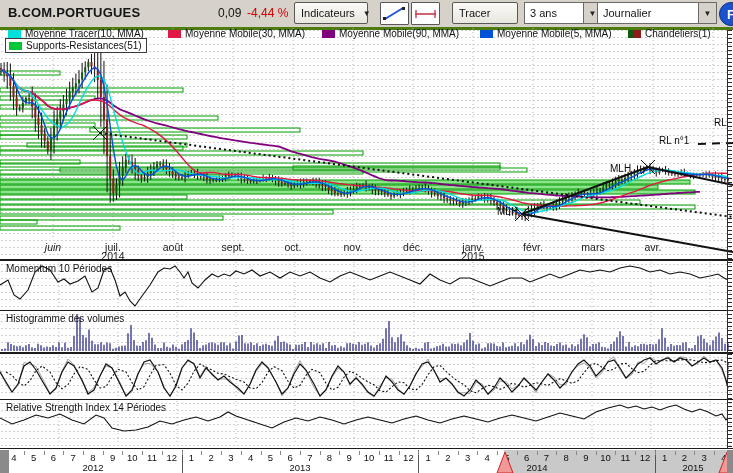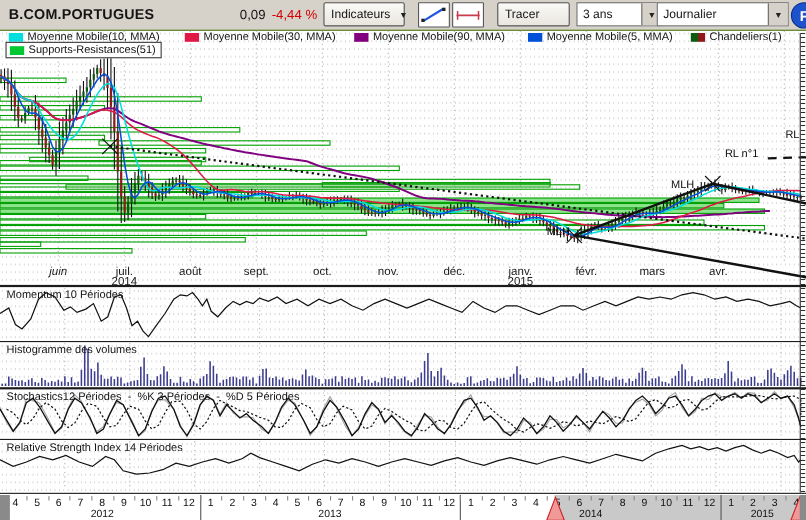--- a/index.html
+++ b/index.html
@@ -1,19 +1,19 @@
 <!DOCTYPE html>
 <html><head>
 <meta charset="utf-8">
 <style>
   html,body{margin:0;padding:0;background:#fff;}
   body{width:733px;height:473px;overflow:hidden;font-family:"Liberation Sans",sans-serif;-webkit-font-smoothing:none;}
   #stage{position:relative;width:733px;height:473px;background:#fff;}
   
-  #toolbar{position:absolute;left:0;top:0;width:733px;height:27px;background:#d6d2ca;border-bottom:1px solid #4d7c0f;}
+  #toolbar{position:absolute;left:0;top:0;width:733px;height:27px;background:#d6d2ca;border-bottom:3px solid #4d7c0f;}
   .tb-sym{position:absolute;left:8px;top:5px;font-size:13px;font-weight:bold;color:#141414;letter-spacing:0.2px;}
   .tb-price{position:absolute;left:218px;top:6px;font-size:12px;color:#141414;}
   .tb-chg{position:absolute;left:247px;top:6px;font-size:12px;color:#d40000;}
   .tb-btn{position:absolute;top:2px;height:22px;box-sizing:border-box;background:linear-gradient(#fbfaf7,#e9e6df);
     border:1px solid #58585a;border-radius:2px;font-size:11px;color:#141414;display:flex;align-items:center;
     justify-content:space-between;padding:0 6px;cursor:default;}
   .tb-btn .car{font-size:8px;margin-left:8px;color:#222;}
   .iconbtn{position:absolute;top:2px;width:29px;height:23px;box-sizing:border-box;background:#fff;
     border:1px solid #58585a;border-radius:1px;display:flex;align-items:center;justify-content:center;}
   .combo{position:absolute;top:2px;height:22px;box-sizing:border-box;background:#fff;border:1px solid #6a6a6a;display:flex;}
@@ -621,21 +621,21 @@
         <line x1="93" y1="113" x2="107" y2="99" stroke="#111" stroke-width="1"></line>
         <line x1="515" y1="180" x2="529" y2="194" stroke="#111" stroke-width="1"></line>
         <line x1="515" y1="194" x2="529" y2="180" stroke="#111" stroke-width="1"></line>
         <line x1="641" y1="133" x2="655" y2="147" stroke="#111" stroke-width="1"></line>
         <line x1="641" y1="147" x2="655" y2="133" stroke="#111" stroke-width="1"></line>
       </svg>
 
     <div class="legend-row" style="top:1px;" id="legend-row1">
         <div class="legend-item" style="left: 8px;">
           <span class="sw" style="background: rgb(0, 222, 222);"></span>
-          <span>Moyenne Mobile(10, MMA)</span>
+          <span>Moyenne Tracer(10, MMA)</span>
         </div>
         <div class="legend-item" style="left: 168px;">
           <span class="sw" style="background: rgb(224, 24, 70);"></span>
           <span>Moyenne Mobile(30, MMA)</span>
         </div>
         <div class="legend-item" style="left: 322px;">
           <span class="sw" style="background: rgb(128, 0, 128);"></span>
           <span>Moyenne Mobile(90, MMA)</span>
         </div>
         <div class="legend-item" style="left: 480px;">
@@ -968,21 +968,20 @@
         <line x1="414" y1="1" x2="414" y2="44" stroke="#b2b2b2" stroke-width="1" stroke-dasharray="1,3"></line>
         <line x1="473" y1="1" x2="473" y2="44" stroke="#b2b2b2" stroke-width="1" stroke-dasharray="1,3"></line>
         <line x1="533" y1="1" x2="533" y2="44" stroke="#b2b2b2" stroke-width="1" stroke-dasharray="1,3"></line>
         <line x1="592" y1="1" x2="592" y2="44" stroke="#b2b2b2" stroke-width="1" stroke-dasharray="1,3"></line>
         <line x1="651" y1="1" x2="651" y2="44" stroke="#b2b2b2" stroke-width="1" stroke-dasharray="1,3"></line>
         <line x1="710" y1="1" x2="710" y2="44" stroke="#b2b2b2" stroke-width="1" stroke-dasharray="1,3"></line>
         <polyline points="0.0,16.3 6.0,30.1 12.0,38.3 18.0,31.3 24.0,8.5 30.0,10.2 36.0,12.6 44.0,27.2 50.0,39.3 56.0,35.2 62.0,17.1 68.0,5.0 74.0,10.9 82.0,27.6 88.0,38.3 94.0,33.8 100.0,21.7 106.0,11.9 112.0,13.9 120.0,28.4 126.0,42.4 132.0,37.8 138.0,19.2 144.0,9.9 150.0,9.3 158.0,18.1 164.0,32.3 170.0,43.0 176.0,30.0 182.0,13.7 188.0,7.3 194.0,9.2 200.0,22.6 206.0,12.2 212.0,21.3 218.0,25.3 224.0,24.8 230.0,25.8 238.0,36.2 244.0,39.9 250.0,30.7 256.0,17.4 262.0,9.8 268.0,12.4 276.0,28.6 282.0,41.9 288.0,33.7 294.0,17.6 300.0,6.6 306.0,17.0 314.0,33.4 320.0,42.3 326.0,34.6 332.0,23.6 338.0,14.2 344.0,18.0 350.0,31.4 356.0,22.3 362.0,31.7 368.0,38.8 374.0,43.0 380.0,31.5 386.0,23.7 392.0,25.1 398.0,34.4 404.0,40.9 410.0,31.1 416.0,18.8 422.0,12.4 428.0,5.0 434.0,18.0 440.0,24.8 446.0,24.5 452.0,30.4 458.0,39.5 464.0,38.6 470.0,39.5 476.0,28.3 482.0,29.8 488.0,40.5 494.0,36.1 500.0,27.1 506.0,27.5 512.0,35.0 518.0,31.4 524.0,25.3 530.0,30.0 536.0,38.6 542.0,27.3 548.0,19.6 554.0,23.1 560.0,30.8 566.0,30.5 572.0,17.0 578.0,11.6 584.0,8.9 590.0,13.7 596.0,24.1 602.0,18.8 608.0,6.8 614.0,2.8 620.0,16.4 626.0,24.7 632.0,20.3 638.0,7.9 644.0,9.4 650.0,3.0 656.0,6.7 662.0,6.3 668.0,2.7 674.0,7.8 680.0,2.8 686.0,3.6 692.0,11.9 698.0,9.5 704.0,2.0 710.0,8.5 716.0,6.0 722.0,16.4 726.0,27.2 728.0,34.8" fill="none" stroke="#a2a2a2" stroke-width="1"></polyline>
         <polyline points="0.0,18.0 6.0,28.0 12.0,38.0 18.0,30.0 24.0,12.0 30.0,8.0 36.0,16.0 44.0,30.0 50.0,40.0 56.0,34.0 62.0,18.0 68.0,8.0 74.0,12.0 82.0,26.0 88.0,40.0 94.0,36.0 100.0,22.0 106.0,10.0 112.0,14.0 120.0,30.0 126.0,42.0 132.0,36.0 138.0,20.0 144.0,8.0 150.0,6.0 158.0,18.0 164.0,34.0 170.0,42.0 176.0,32.0 182.0,14.0 188.0,6.0 194.0,10.0 200.0,24.0 206.0,14.0 212.0,20.0 218.0,26.0 224.0,22.0 230.0,28.0 238.0,34.0 244.0,40.0 250.0,30.0 256.0,16.0 262.0,8.0 268.0,14.0 276.0,28.0 282.0,40.0 288.0,34.0 294.0,20.0 300.0,10.0 306.0,16.0 314.0,30.0 320.0,42.0 326.0,36.0 332.0,22.0 338.0,12.0 344.0,18.0 350.0,30.0 356.0,24.0 362.0,30.0 368.0,38.0 374.0,42.0 380.0,34.0 386.0,22.0 392.0,28.0 398.0,36.0 404.0,40.0 410.0,32.0 416.0,20.0 422.0,10.0 428.0,8.0 434.0,16.0 440.0,28.0 446.0,24.0 452.0,30.0 458.0,38.0 464.0,42.0 470.0,36.0 476.0,26.0 482.0,32.0 488.0,40.0 494.0,34.0 500.0,24.0 506.0,30.0 512.0,38.0 518.0,32.0 524.0,24.0 530.0,30.0 536.0,36.0 542.0,28.0 548.0,20.0 554.0,26.0 560.0,34.0 566.0,28.0 572.0,18.0 578.0,10.0 584.0,6.0 590.0,12.0 596.0,22.0 602.0,16.0 608.0,8.0 614.0,6.0 620.0,14.0 626.0,24.0 632.0,18.0 638.0,10.0 644.0,6.0 650.0,4.0 656.0,10.0 662.0,6.0 668.0,4.0 674.0,8.0 680.0,4.0 686.0,6.0 692.0,12.0 698.0,8.0 704.0,4.0 710.0,8.0 716.0,6.0 722.0,14.0 726.0,26.0 728.0,34.0" fill="none" stroke="#111" stroke-width="1.2"></polyline>
         <polyline points="6.0,18.0 12.0,21.3 18.0,28.0 24.0,32.0 30.0,26.7 36.0,16.7 42.0,12.0 50.0,18.0 56.0,28.7 62.0,34.7 68.0,30.7 74.0,20.0 80.0,12.7 88.0,15.3 94.0,26.0 100.0,34.0 106.0,32.7 112.0,22.7 118.0,15.3 126.0,18.0 132.0,28.7 138.0,36.0 144.0,32.7 150.0,21.3 156.0,11.3 164.0,10.7 170.0,19.3 176.0,31.3 182.0,36.0 188.0,29.3 194.0,17.3 200.0,10.0 206.0,13.3 212.0,16.0 218.0,19.3 224.0,20.0 230.0,22.7 236.0,25.3 244.0,28.0 250.0,34.0 256.0,34.7 262.0,28.7 268.0,18.0 274.0,12.7 282.0,16.7 288.0,27.3 294.0,34.0 300.0,31.3 306.0,21.3 312.0,15.3 320.0,18.7 326.0,29.3 332.0,36.0 338.0,33.3 344.0,23.3 350.0,17.3 356.0,20.0 362.0,24.0 368.0,28.0 374.0,30.7 380.0,36.7 386.0,38.0 392.0,32.7 398.0,28.0 404.0,28.7 410.0,34.7 416.0,36.0 422.0,30.7 428.0,20.7 434.0,12.7 440.0,11.3 446.0,17.3 452.0,22.7 458.0,27.3 464.0,30.7 470.0,36.7 476.0,38.7 482.0,34.7 488.0,31.3 494.0,32.7 500.0,35.3 506.0,32.7 512.0,29.3 518.0,30.7 524.0,33.3 530.0,31.3 536.0,28.7 542.0,30.0 548.0,31.3 554.0,28.0 560.0,24.7 566.0,26.7 572.0,29.3 578.0,26.7 584.0,18.7 590.0,11.3 596.0,9.3 602.0,13.3 608.0,16.7 614.0,15.3 620.0,10.0 626.0,9.3 632.0,14.7 638.0,18.7 644.0,17.3 650.0,11.3 656.0,6.7 662.0,6.7 668.0,6.7 674.0,6.7 680.0,6.0 686.0,5.3 692.0,6.0 698.0,7.3 704.0,8.7 710.0,8.0 716.0,6.7 722.0,6.0 728.0,9.3 728.0,15.3 728.0,24.7" fill="none" stroke="#111" stroke-width="1.1" stroke-dasharray="2,2"></polyline>
       </svg>
-    <div class="plabel">Stochastics12 Périodes  -  %K 3 Périodes  -  %D 5 Périodes</div>
   </div>
   <div class="panel dotbg" style="top:400px;height:48px;">
     <svg id="svg-rsi" width="733" height="48">
         <line x1="59" y1="1" x2="59" y2="43" stroke="#b2b2b2" stroke-width="1" stroke-dasharray="1,3"></line>
         <line x1="118" y1="1" x2="118" y2="43" stroke="#b2b2b2" stroke-width="1" stroke-dasharray="1,3"></line>
         <line x1="177" y1="1" x2="177" y2="43" stroke="#b2b2b2" stroke-width="1" stroke-dasharray="1,3"></line>
         <line x1="236" y1="1" x2="236" y2="43" stroke="#b2b2b2" stroke-width="1" stroke-dasharray="1,3"></line>
         <line x1="295" y1="1" x2="295" y2="43" stroke="#b2b2b2" stroke-width="1" stroke-dasharray="1,3"></line>
         <line x1="354" y1="1" x2="354" y2="43" stroke="#b2b2b2" stroke-width="1" stroke-dasharray="1,3"></line>
         <line x1="414" y1="1" x2="414" y2="43" stroke="#b2b2b2" stroke-width="1" stroke-dasharray="1,3"></line>

